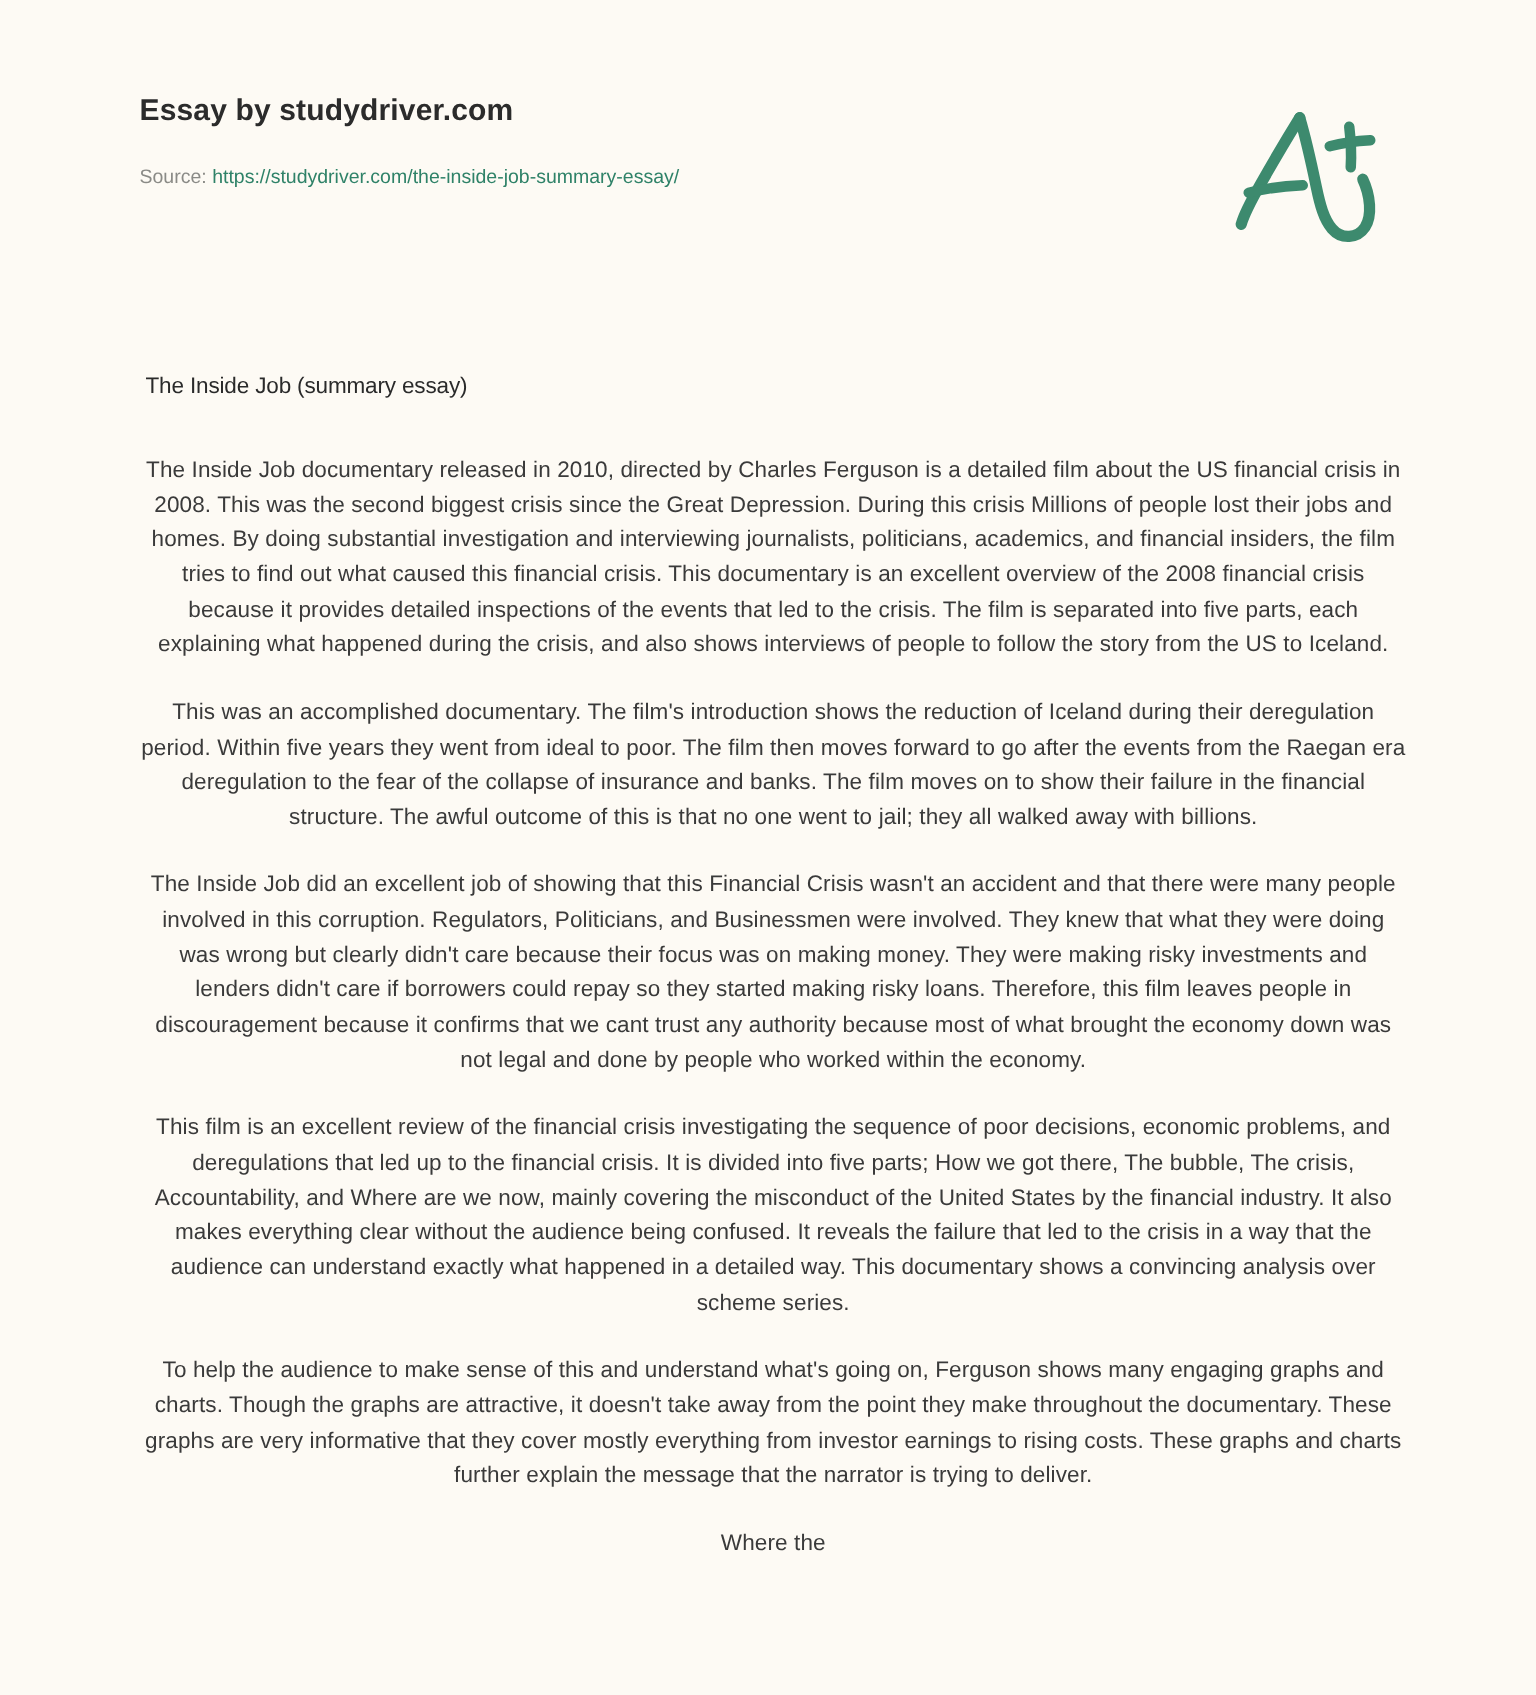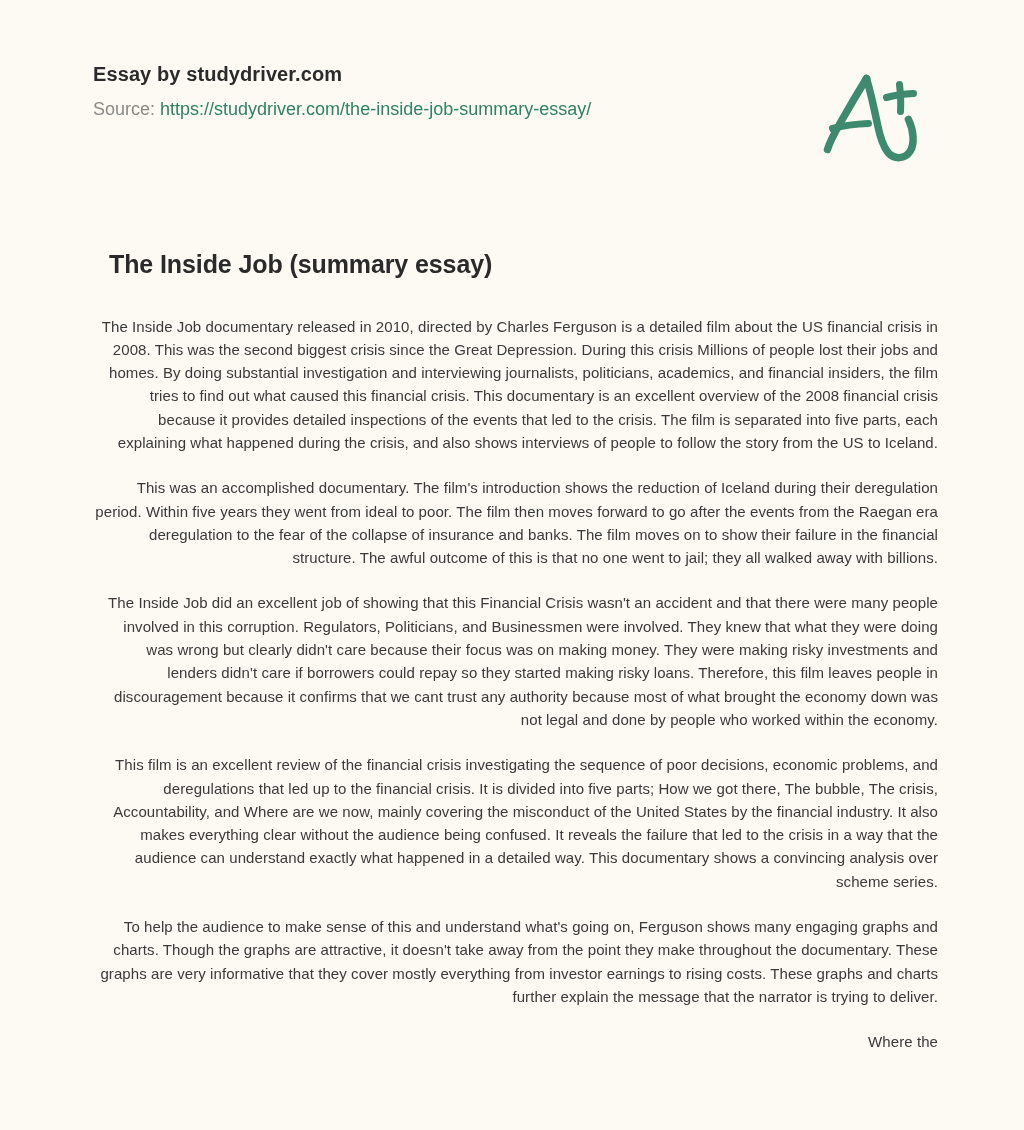--- a/index.html
+++ b/index.html
@@ -34,22 +34,22 @@
   .byline {
     font-size: 20px;
     font-weight: bold;
     color: #2b2b2b;
     letter-spacing: 0.1px;
     line-height: 1.2;
     margin: 0;
   }
 
   .source-line {
-    margin-top: 12px;
-    font-size: 18px;
+    margin-top: 24px;
+    font-size: 13px;
     color: #8a8a86;
     line-height: 1.3;
     white-space: nowrap;
   }
 
   .source-label {
     color: #8a8a86;
   }
 
   .source-url {
@@ -69,34 +69,34 @@
 
   
   .article {
     position: absolute;
     left: 93px;
     top: 248px;
     width: 845px;
   }
 
   .article-title {
-    font-size: 25px;
-    font-weight: bold;
+    font-size: 15px;
+    font-weight: normal;
     color: #2a2a2a;
     line-height: 1.3;
-    margin: 0 0 34px 16px;
+    margin: 0 0 34px 4px;
     letter-spacing: -0.1px;
   }
 
   .para {
     font-size: 15px;
     line-height: 23.3px;
     color: #3a3a3a;
     margin: 0 0 22px 0;
-    text-align: right;
+    text-align: center;
     letter-spacing: 0.08px;
   }
 
   .para:last-child { margin-bottom: 0; }
 </style>
 </head>
 <body>
 
 <div class="page">
 

